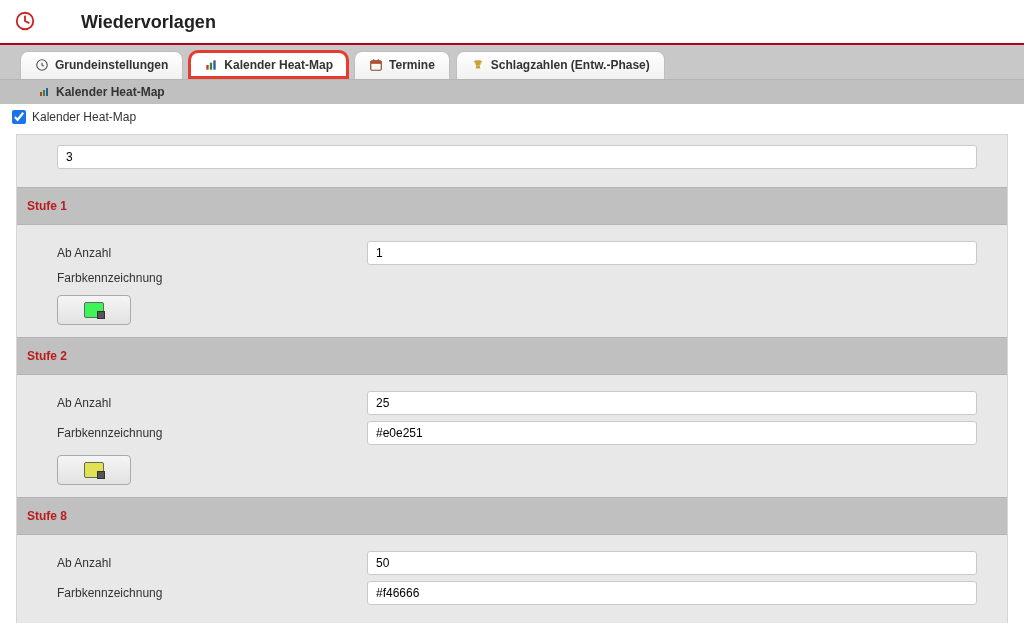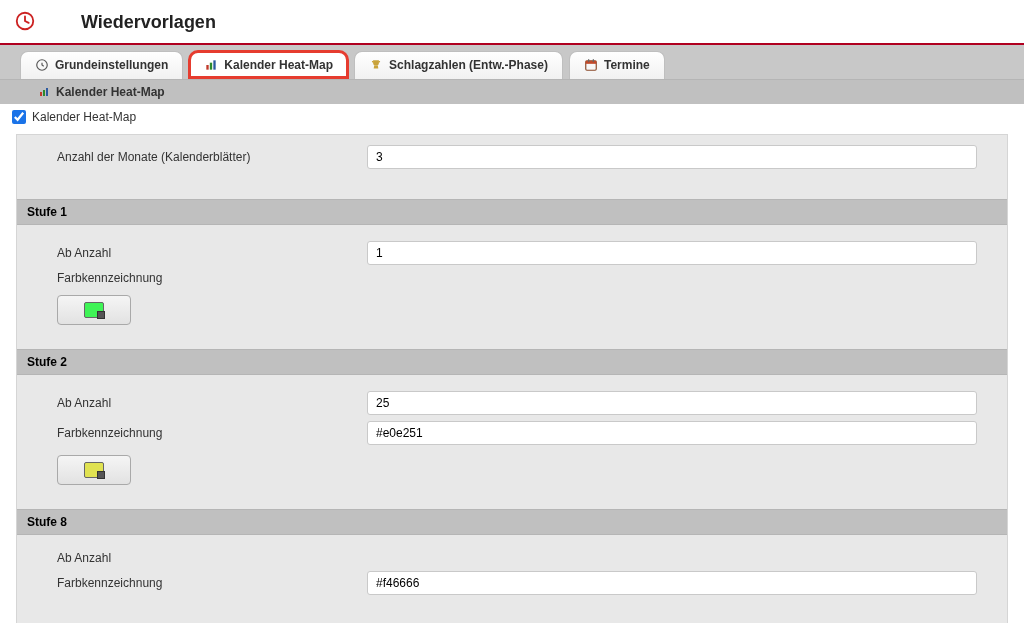--- a/index.html
+++ b/index.html
@@ -43,22 +43,22 @@
   .form-area { padding: 4px 30px 10px 40px; }
   .form-row { display:flex; align-items:center; margin: 6px 0; gap: 10px; }
   .form-row .flabel { width: 300px; font-size: 12px; color: #333; }
   .form-row input[type=text] {
     flex: 1; height: 24px; border: 1px solid #c9c9c9; border-radius: 3px;
     padding: 2px 8px; font-size: 12px; background:#fff;
   }
 
   
   .group-header {
-    background: #c0c0c0; font-weight: bold; color:#000000;
-    padding: 5px 10px; margin: 14px 0 6px 0;
+    background: #c0c0c0; font-weight: bold; color:#b91c1c;
+    padding: 11px 10px; margin: 2px 0 6px 0;
     border-top:1px solid #b5b5b5; border-bottom:1px solid #b5b5b5;
   }
 
   
   .swatch-btn {
     display:inline-flex; align-items:center; justify-content:center;
     width: 74px; height: 30px;
     background: linear-gradient(#f5f5f5,#e2e2e2);
     border:1px solid #a9a9a9; border-radius: 4px; cursor:pointer;
     margin-top:4px;
@@ -105,38 +105,38 @@
           <rect x="10" y="8" width="4" height="12" fill="#2d8a2d"></rect>
           <rect x="16" y="4" width="4" height="16" fill="#2d5aa0"></rect>
         </svg>
     </span>
     <span>Kalender Heat-Map</span>
   </div>
 
   <div class="tab">
     <span class="ticon">
       <svg viewBox="0 0 24 24">
-          <path d="M7 4h10v4a5 5 0 01-10 0V4z" fill="#c9a33a"></path>
-          <path d="M9 13h6l1 5H8z" fill="#c9a33a"></path>
-          <path d="M5 5h2v3a2 2 0 01-2-2V5zm12 0h2v1a2 2 0 01-2 2V5z" fill="#c9a33a"></path>
-        </svg>
-    </span>
-    <span>Schlagzahlen (Entw.-Phase)</span>
-  </div>
-
-  <div class="tab">
-    <span class="ticon">
-      <svg viewBox="0 0 24 24">
           <rect x="3" y="5" width="18" height="16" rx="2" fill="none" stroke="#8a4a2a" stroke-width="2"></rect>
           <rect x="3" y="5" width="18" height="5" fill="#c24a2a"></rect>
           <rect x="7" y="2" width="2" height="5" fill="#666"></rect>
           <rect x="15" y="2" width="2" height="5" fill="#666"></rect>
         </svg>
     </span>
     <span>Termine</span>
+  </div>
+
+  <div class="tab">
+    <span class="ticon">
+      <svg viewBox="0 0 24 24">
+          <path d="M7 4h10v4a5 5 0 01-10 0V4z" fill="#c9a33a"></path>
+          <path d="M9 13h6l1 5H8z" fill="#c9a33a"></path>
+          <path d="M5 5h2v3a2 2 0 01-2-2V5zm12 0h2v1a2 2 0 01-2 2V5z" fill="#c9a33a"></path>
+        </svg>
+    </span>
+    <span>Schlagzahlen (Entw.-Phase)</span>
   </div>
 
 </div>
 
 <div class="section-titlebar">
   <span class="smicon">
     <svg viewBox="0 0 24 24">
         <rect x="4" y="12" width="4" height="8" fill="#c0392b"></rect>
         <rect x="10" y="8" width="4" height="12" fill="#2d8a2d"></rect>
         <rect x="16" y="4" width="4" height="16" fill="#2d5aa0"></rect>
@@ -148,21 +148,20 @@
 <div class="white-strip">
   <input type="checkbox" checked="" style="">
   <span>Kalender Heat-Map</span>
 </div>
 
 <div class="panel-outer">
 <div class="panel">
 
   <div class="form-area">
     <div class="form-row">
-      <div class="flabel">Anzahl der Monate (Kalenderblätter)</div>
       <input type="text" value="3" style="">
     </div>
   </div>
 
   <div class="group-header">Stufe 1</div>
   <div class="form-area">
     <div class="form-row">
       <div class="flabel">Ab Anzahl</div>
       <input type="text" value="1" style="">
     </div>
@@ -186,20 +185,21 @@
     </div>
     <button class="swatch-btn">
       <span class="swatch" id="sw2" style="background: rgb(224, 226, 81);"></span>
     </button>
   </div>
 
   <div class="group-header">Stufe 8</div>
   <div class="form-area">
     <div class="form-row">
       <div class="flabel">Ab Anzahl</div>
+      <input type="text" value="50" style="">
     </div>
     <div class="form-row">
       <div class="flabel">Farbkennzeichnung</div>
       <input type="text" value="#f46666" style="">
     </div>
 
   </div>
 
 </div>
 </div>

